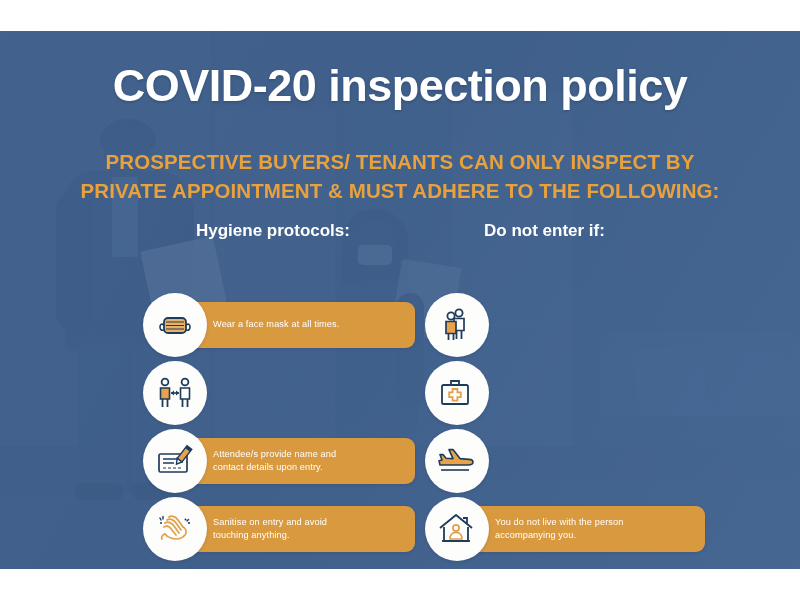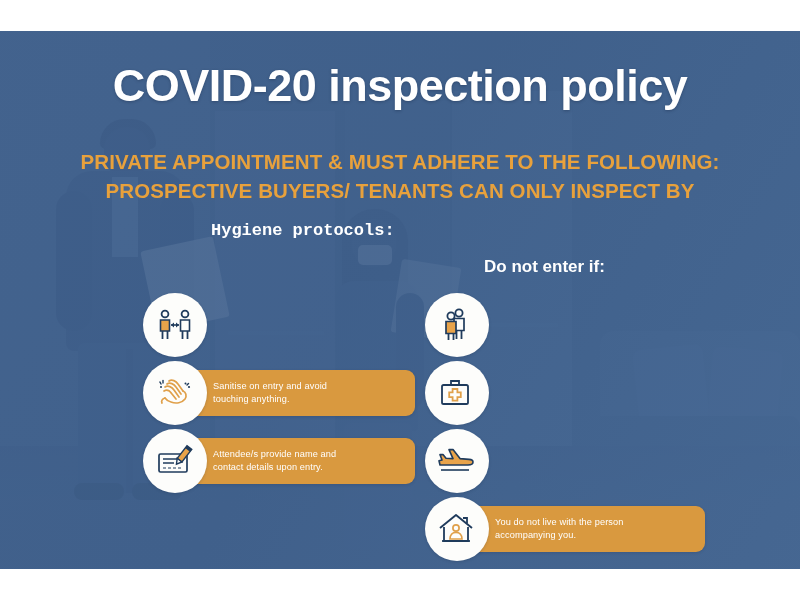--- a/index.html
+++ b/index.html
@@ -78,22 +78,22 @@
     position:absolute;left:0;right:0;top:116px;text-align:center;
     color:#e8a13c;font-size:20.5px;font-weight:bold;line-height:29px;
     letter-spacing:.1px;
   }
   .subtitle span{display:block;}
 
   .colhead{
     position:absolute;top:190px;color:#ffffff;
     font-size:17px;font-weight:bold;
   }
-  .colhead.left{left:211px;font-family:Liberation Mono, monospace;}
-  .colhead.right{left:484px;margin-top:36px;}
+  .colhead.left{left:196px;}
+  .colhead.right{left:484px;}
 
   .col{position:absolute;top:262px;width:330px;}
   .col.left{left:143px;}
   .col.right{left:425px;}
 
   .row{position:relative;height:68px;}
   .bar{
     position:absolute;left:46px;top:9px;
     width:226px;height:46px;
     background:#d9993f;border-radius:4px 9px 9px 4px;
@@ -163,43 +163,77 @@
 
     <div class="tint"></div>
     <div class="tint2"></div>
   </div>
 
   <div class="content">
 
     <div class="title">COVID-20 inspection policy</div>
 
     <div class="subtitle">
+      <span>PROSPECTIVE BUYERS/ TENANTS CAN ONLY INSPECT BY</span>
       <span>PRIVATE APPOINTMENT &amp; MUST ADHERE TO THE FOLLOWING:</span>
-      <span>PROSPECTIVE BUYERS/ TENANTS CAN ONLY INSPECT BY</span>
     </div>
 
     <div class="colhead left">Hygiene protocols:</div>
 
     <div class="col left">
 
+      <div class="row">
+        <div class="bar">
+          <p>Wear a face mask at all times.</p>
+        </div>
+        <div class="disc">
+          <svg width="40" height="40" viewBox="0 0 40 40">
+            <path d="M9 20c-3 -2 -4 0 -4 2s1 4 4 3" fill="none" stroke="#1f3b5c" stroke-width="1.6"></path>
+            <path d="M31 20c3 -2 4 0 4 2s-1 4 -4 3" fill="none" stroke="#1f3b5c" stroke-width="1.6"></path>
+            <rect x="9" y="13" width="22" height="15" rx="4" fill="#e8b063" stroke="#1f3b5c" stroke-width="1.8"></rect>
+            <line x1="11" y1="17" x2="29" y2="17" stroke="#1f3b5c" stroke-width="1"></line>
+            <line x1="11" y1="20.5" x2="29" y2="20.5" stroke="#1f3b5c" stroke-width="1"></line>
+            <line x1="11" y1="24" x2="29" y2="24" stroke="#1f3b5c" stroke-width="1"></line>
+          </svg>
+        </div>
+      </div>
 
       <div class="row">
         <div class="disc">
           <svg width="42" height="40" viewBox="0 0 42 40">
             <circle cx="11" cy="9" r="3.4" fill="none" stroke="#1f3b5c" stroke-width="1.8"></circle>
             <path d="M6.5 15h9v11h-9z" fill="#e8a34a" stroke="#1f3b5c" stroke-width="1.6"></path>
             <line x1="8.5" y1="26" x2="8.5" y2="34" stroke="#1f3b5c" stroke-width="1.8"></line>
             <line x1="13.5" y1="26" x2="13.5" y2="34" stroke="#1f3b5c" stroke-width="1.8"></line>
             <circle cx="31" cy="9" r="3.4" fill="none" stroke="#1f3b5c" stroke-width="1.8"></circle>
             <path d="M26.5 15h9v11h-9z" fill="none" stroke="#1f3b5c" stroke-width="1.6"></path>
             <line x1="28.5" y1="26" x2="28.5" y2="34" stroke="#1f3b5c" stroke-width="1.8"></line>
             <line x1="33.5" y1="26" x2="33.5" y2="34" stroke="#1f3b5c" stroke-width="1.8"></line>
             <line x1="17" y1="20" x2="25" y2="20" stroke="#1f3b5c" stroke-width="1.6"></line>
             <path d="M17 20l3 -2.4v4.8z" fill="#1f3b5c"></path>
             <path d="M25 20l-3 -2.4v4.8z" fill="#1f3b5c"></path>
+          </svg>
+        </div>
+      </div>
+
+      <div class="row">
+        <div class="bar">
+          <p>Attendee/s provide name and<br>contact details upon entry.</p>
+        </div>
+        <div class="disc">
+          <svg width="42" height="40" viewBox="0 0 42 40">
+            <rect x="5" y="13" width="28" height="18" rx="1.5" fill="none" stroke="#1f3b5c" stroke-width="1.7"></rect>
+            <line x1="9" y1="18" x2="26" y2="18" stroke="#1f3b5c" stroke-width="1.5"></line>
+            <line x1="9" y1="22" x2="20" y2="22" stroke="#1f3b5c" stroke-width="1.5"></line>
+            <line x1="9" y1="27" x2="29" y2="27" stroke="#1f3b5c" stroke-width="1.2" stroke-dasharray="3 2"></line>
+            <g transform="rotate(38 28 16)">
+              <rect x="25" y="4" width="6" height="16" fill="#e8a34a" stroke="#1f3b5c" stroke-width="1.4"></rect>
+              <path d="M25 20h6l-3 5z" fill="#fdfdfb" stroke="#1f3b5c" stroke-width="1.4"></path>
+              <rect x="25" y="4" width="6" height="3" fill="#1f3b5c"></rect>
+            </g>
           </svg>
         </div>
       </div>
 
       <div class="row">
         <div class="bar">
           <p>Sanitise on entry and avoid<br>touching anything.</p>
         </div>
         <div class="disc">
           <svg width="42" height="40" viewBox="0 0 42 40">
@@ -216,39 +250,20 @@
               <line x1="9" y1="10" x2="9" y2="7.5"></line>
               <circle cx="7" cy="14" r="1" fill="#1f3b5c" stroke="none"></circle>
               <line x1="33" y1="12" x2="34.5" y2="10.5"></line>
               <circle cx="35" cy="14" r="1.1" fill="#1f3b5c" stroke="none"></circle>
               <circle cx="31.5" cy="10.5" r="1" fill="#1f3b5c" stroke="none"></circle>
             </g>
           </svg>
         </div>
       </div>
 
-      <div class="row">
-        <div class="bar">
-          <p>Attendee/s provide name and<br>contact details upon entry.</p>
-        </div>
-        <div class="disc">
-          <svg width="42" height="40" viewBox="0 0 42 40">
-            <rect x="5" y="13" width="28" height="18" rx="1.5" fill="none" stroke="#1f3b5c" stroke-width="1.7"></rect>
-            <line x1="9" y1="18" x2="26" y2="18" stroke="#1f3b5c" stroke-width="1.5"></line>
-            <line x1="9" y1="22" x2="20" y2="22" stroke="#1f3b5c" stroke-width="1.5"></line>
-            <line x1="9" y1="27" x2="29" y2="27" stroke="#1f3b5c" stroke-width="1.2" stroke-dasharray="3 2"></line>
-            <g transform="rotate(38 28 16)">
-              <rect x="25" y="4" width="6" height="16" fill="#e8a34a" stroke="#1f3b5c" stroke-width="1.4"></rect>
-              <path d="M25 20h6l-3 5z" fill="#fdfdfb" stroke="#1f3b5c" stroke-width="1.4"></path>
-              <rect x="25" y="4" width="6" height="3" fill="#1f3b5c"></rect>
-            </g>
-          </svg>
-        </div>
-      </div>
-
     </div>
 
     <div class="colhead right">Do not enter if:</div>
 
     <div class="col right">
 
       <div class="row">
         <div class="disc">
           <svg width="42" height="40" viewBox="0 0 42 40">
             <circle cx="23" cy="8" r="3.6" fill="none" stroke="#1f3b5c" stroke-width="1.8"></circle>

